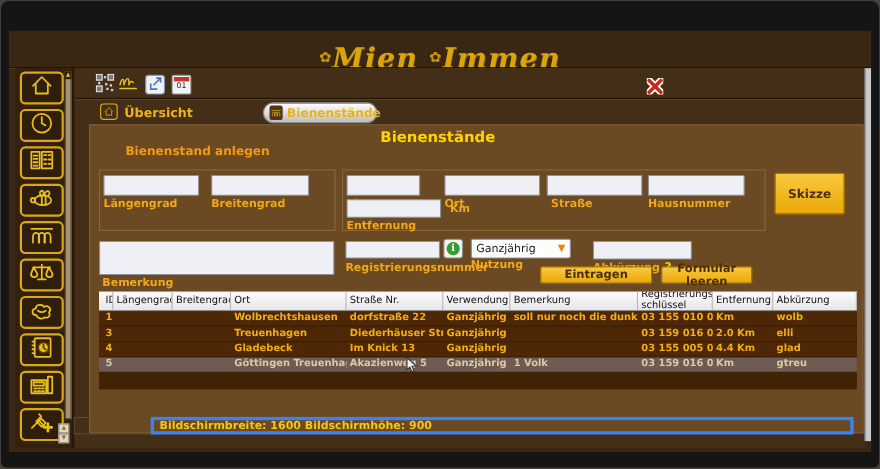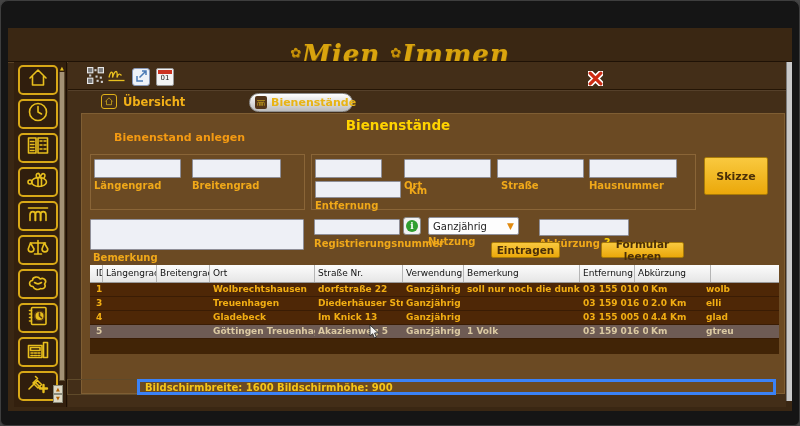--- a/index.html
+++ b/index.html
@@ -38,21 +38,21 @@
   .spinners { position:absolute; right:3px; bottom:4px; width:10px; }
   .spin { width:10px; height:9px; background:#ded9c6; border:1px solid #8a8a7a; color:#b06000; font-size:5px; line-height:7px; text-align:center; }
 
   
   .main { position:absolute; left:60px; top:34px; right:6px; bottom:4px; background:#432e18; }
   .toolbar { position:absolute; left:0; right:0; top:1px; height:27px; border-bottom:1px solid #241505; box-shadow:0 1px 0 #55402a; }
   .tbtn { position:absolute; top:5px; width:18px; height:18px; display:flex; align-items:center; justify-content:center; }
   .close-x { position:absolute; top:8px; }
 
   
-  .tabs { position:absolute; left:16px; right:0; top:29px; height:24px; }
+  .tabs { position:absolute; left:6px; right:0; top:29px; height:24px; }
   .tab-plain { position:absolute; left:17px; top:3px; display:flex; align-items:center; gap:6px; }
   .tab-plain .lbl { color:#f2b018; font-size:11.5px; font-weight:bold; }
   .mini-ico { width:16px; height:15px; border:1.5px solid #e0b018; border-radius:3px; display:flex; align-items:center; justify-content:center; }
   .mini-ico svg { stroke:#e8bf1d; fill:none; stroke-width:1.5; }
   .tab-active { position:absolute; left:165px; top:2px; width:104px; height:19px; border-radius:10px;
     background:linear-gradient(#ffffff,#bdbdbd); border:1px solid #909090; display:flex; align-items:center; gap:4px; padding-left:5px; }
   .tab-active .ico { width:15px; height:13px; background:#53351a; border-radius:2px; display:flex; align-items:center; justify-content:center; }
   .tab-active .ico svg { stroke:#e8bf1d; fill:none; stroke-width:1.4; }
   .tab-active .lbl { color:#e8b414; font-size:11px; font-weight:bold; white-space:nowrap; }
 
@@ -288,32 +288,33 @@
           <div class="dropdown" style="left:346px; top:103px; width:91px;">
             <span>Ganzjährig</span>
             <span class="chev">▼</span>
           </div>
           <div class="lab" style="left:346px; top:122px;">Nutzung</div>
 
           <input class="inp" style="left: 457px; top: 105px; width: 90px; height: 17px;">
           <div class="lab" style="left:457px; top:124px;">Abkürzung</div>
           <div class="qmark" style="left:522px; top:122px;">?</div>
 
-          <button class="gold-btn" style="left:409px; top:128px; width:69px; height:16px; font-size:10.5px;">Eintragen</button>
+          <button class="gold-btn" style="left:409px; top:128px; width:102px; height:16px; font-size:10.5px;">Eintragen</button>
           <button class="gold-btn" style="left:519px; top:128px; width:83px; height:16px; font-size:10.5px;">Formular leeren</button>
 
           <div class="table">
             <div class="thead">
               <div class="th c0">ID</div>
               <div class="th c1">Längengrad</div>
               <div class="th c2">Breitengrad</div>
               <div class="th c3">Ort</div>
               <div class="th c4">Straße Nr.</div>
               <div class="th c5">Verwendung</div>
               <div class="th c6">Bemerkung</div>
+              <div class="th c7">Registrierungs schlüssel</div>
               <div class="th c8">Entfernung</div>
               <div class="th c9">Abkürzung</div>
             </div>
             <div class="trow">
               <div class="td c0">1</div>
               <div class="td c1"></div>
               <div class="td c2"></div>
               <div class="td c3">Wolbrechtshausen</div>
               <div class="td c4">dorfstraße 22</div>
               <div class="td c5">Ganzjährig</div>

